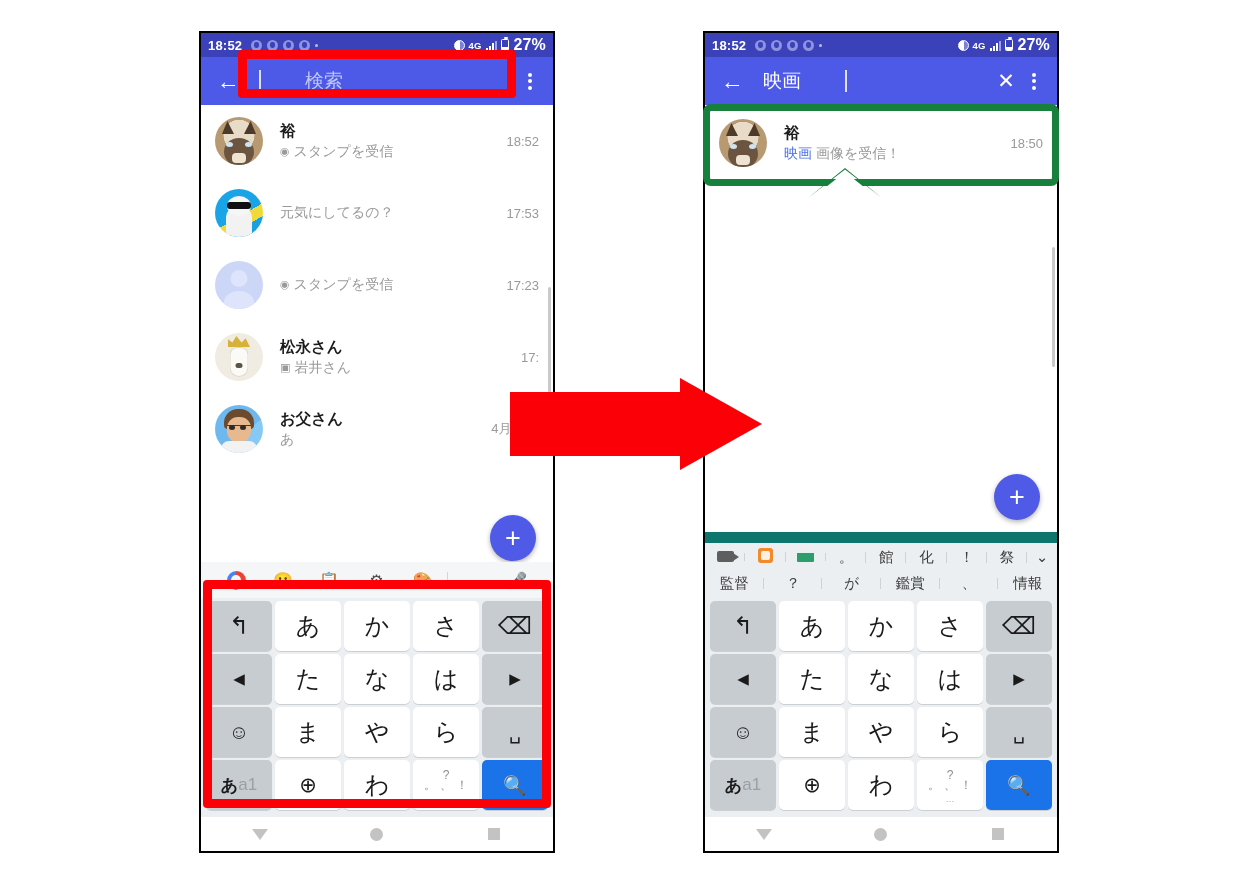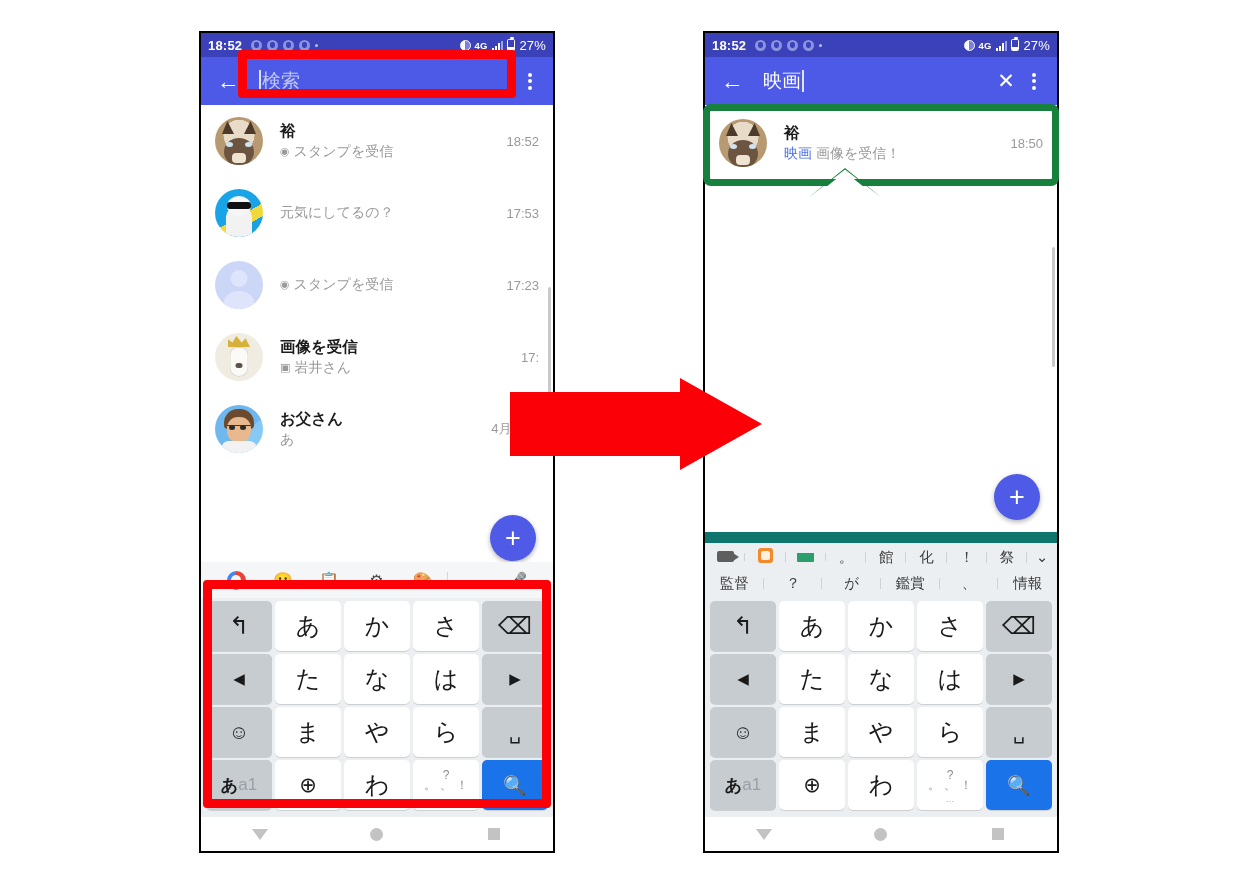--- a/index.html
+++ b/index.html
@@ -50,31 +50,31 @@
   .sb-signal i:nth-child(1){height:3px}.sb-signal i:nth-child(2){height:5px}
   .sb-signal i:nth-child(3){height:7.5px}.sb-signal i:nth-child(4){height:10px;background:#9ca2e4}
   .sb-batt {
     width: 8px; height: 12px; border: 1.3px solid #fff; border-radius: 1.5px;
     position: relative; background: linear-gradient(to top, #fff 27%, transparent 27%);
   }
   .sb-batt::before {
     content:""; position:absolute; top:-3px; left:2px; width:4px; height:2px;
     background:#fff; border-radius:1px;
   }
-  .sb-pct { font-size: 13px; font-weight: 400; }
+  .sb-pct { font-size: 16px; font-weight: 700; }
 
   
   .appbar {
     height: 48px; background: #4d5ae8; display: flex; align-items: center;
     padding: 0 10px; color: #fff;
   }
   .ab-back { width: 34px; display:flex; justify-content:center; font-size: 23px; line-height:1; }
   .ab-field {
     flex: 1; display: flex; align-items: center; padding-left: 14px;
-    font-size: 19px; position: relative;
+    font-size: 19px; position: relative; gap: 43px;
   }
   .ab-placeholder { color: #c3c8f4; }
   .ab-value { color: #ffffff; }
   .caret {
     display:inline-block; width: 2px; height: 22px; background: #dfe2fb;
     vertical-align: middle; margin-left: 1px;
   }
   .caret-lead { margin-left: 0; margin-right: 1px; }
   .ab-close { width: 30px; text-align:center; font-size: 21px; }
   .ab-menu { width: 26px; text-align:center; font-size: 19px; letter-spacing:0; line-height: .85;}
@@ -299,21 +299,21 @@
         <div class="crow-time">17:23</div>
       </div>
 
       <div class="chatrow">
         <div class="avatar av-dog">
             <span class="crown"></span>
             <span class="snout"></span>
             <span class="nose"></span>
           </div>
         <div class="crow-text">
-          <div class="crow-name">画像を受信</div>
+          <div class="crow-name">松永さん</div>
           <div class="crow-msg">
             <span class="mini-ic">▣</span>
             <span>岩井さん</span>
           </div>
         </div>
         <div class="crow-time">17:</div>
       </div>
 
       <div class="chatrow">
         <div class="avatar av-man">

